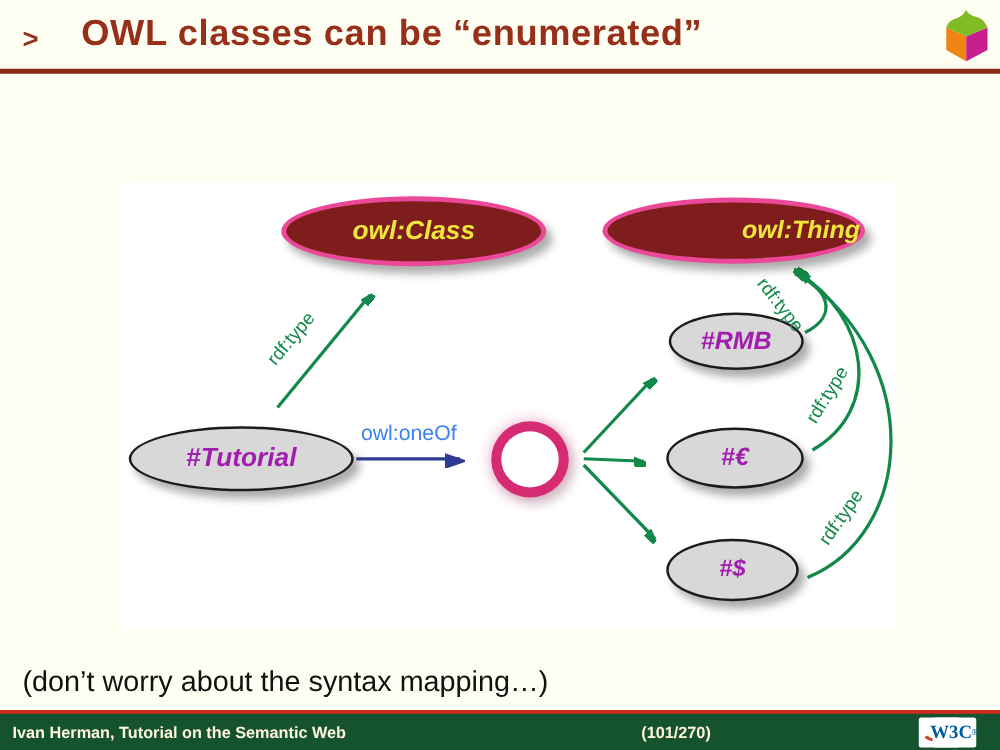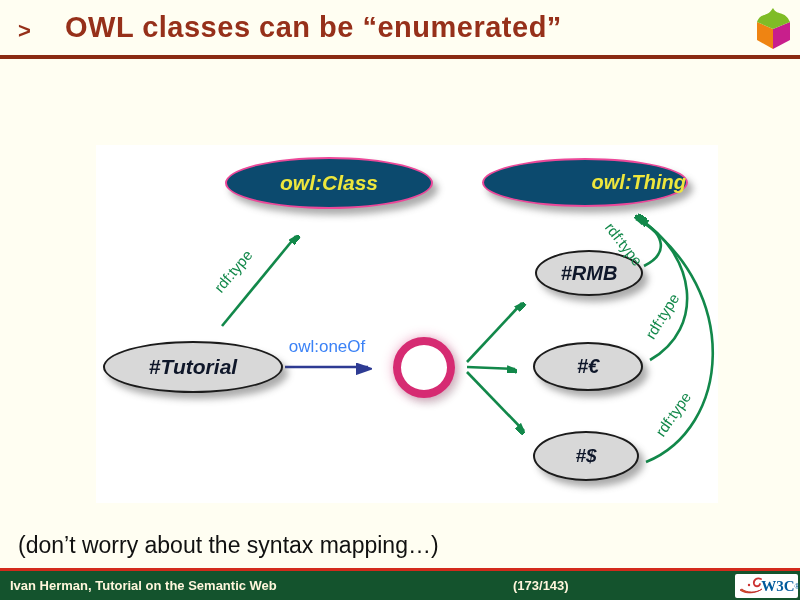--- a/index.html
+++ b/index.html
@@ -29,22 +29,22 @@
   }
   .bullet-text{font-size:20px;color:#111;}
   
   .diagram-bg{position:absolute;left:96px;top:145px;width:622px;height:358px;background:#FFFFFF;}
   .edges-svg{position:absolute;left:0;top:0;width:800px;height:600px;pointer-events:none;}
   .node{
     position:absolute;display:flex;align-items:center;justify-content:center;
     border-radius:50%;font-weight:bold;font-style:italic;
     box-shadow:5px 6px 7px rgba(70,70,70,.45);
   }
-  .node.blue{background:#0c4a6e;border:2px solid #ec4899;color:#EDE63C;}
-  .node.gray{background:#D8D8D8;border:2px solid #1B1B1B;color:#0f172a;}
+  .node.blue{background:#7f1d1d;border:4px solid #ec4899;color:#EDE63C;}
+  .node.gray{background:#D8D8D8;border:2px solid #1B1B1B;color:#a21caf;}
   .n-owlclass{left:225px;top:157px;width:204px;height:48px;font-size:21px;}
   .n-owlthing{left:482px;top:158px;width:202px;height:45px;font-size:20px;justify-content:flex-end;}
   .n-currency{left:103px;top:341px;width:176px;height:48px;font-size:21px;}
   .n-rmb{left:535px;top:250px;width:104px;height:42px;font-size:20px;}
   .n-euro{left:533px;top:342px;width:106px;height:45px;font-size:20px;}
   .n-dollar{left:533px;top:431px;width:102px;height:46px;font-size:19px;}
   .enum-circle{
     position:absolute;left:393px;top:337px;width:46px;height:45px;
     background:#FFFFFF;border:8px solid #D62B72;border-radius:50%;
     box-shadow:0 0 12px rgba(214,43,114,.40), 4px 5px 9px rgba(0,0,0,.18);
@@ -72,21 +72,21 @@
     position:absolute;left:10px;top:7px;font-size:13px;font-weight:bold;color:#FFF6DC;
   }
   .footer-page{
     position:absolute;left:513px;top:7px;font-size:13px;font-weight:bold;color:#FFF6DC;
   }
   .logo-box{
     position:absolute;top:3px;background:#FFFFFF;border-radius:2px;
     display:flex;align-items:center;justify-content:center;
   }
   .herman-logo{right:32px;width:33px;height:24px;}
-  .w3c-logo{right:2px;width:35px;height:24px;}
+  .w3c-logo{right:19px;width:35px;height:24px;}
   .w3c-text{font-size:15px;font-weight:bold;color:#005A9C;font-family:"Liberation Serif", serif;}
   .w3c-reg{font-size:7px;color:#005A9C;vertical-align:7px;}
 </style>
 </head>
 <body>
 
 <div class="slide">
 
   <div class="hdr">
     <span class="hdr-bullet">&gt;</span>
@@ -148,21 +148,21 @@
   <span class="edge-label rot-a" style="left:233px;top:271px;">rdf:type</span>
   <span class="edge-label rot-b" style="left:624px;top:244px;">rdf:type</span>
   <span class="edge-label rot-c" style="left:662px;top:316px;">rdf:type</span>
   <span class="edge-label rot-d" style="left:673px;top:414px;">rdf:type</span>
   <span class="oneof-label">owl:oneOf</span>
 
   <p class="note">(don’t worry about the syntax mapping…)</p>
 
   <div class="footer">
     <span class="footer-author">Ivan Herman, Tutorial on the Semantic Web</span>
-    <span class="footer-page">(173/143)</span>
+    <span class="footer-page">(101/270)</span>
     <span class="logo-box herman-logo">
       <svg width="29" height="20" viewBox="0 0 29 20">
         <path d="M24 3 C20 1, 16 4, 17 8 C18 11, 22 11, 23 8" fill="none" stroke="#C33" stroke-width="1.8" stroke-linecap="round"></path>
         <path d="M3 14 C8 18, 18 18, 25 13 C20 17, 9 17, 5 13 Z" fill="#D95B20" stroke="#B22" stroke-width="0.8"></path>
         <circle cx="12" cy="9" r="1.2" fill="#C33"></circle>
       </svg>
     </span>
     <span class="logo-box w3c-logo">
       <span class="w3c-text">W3C</span>
         <span class="w3c-reg">®</span>

